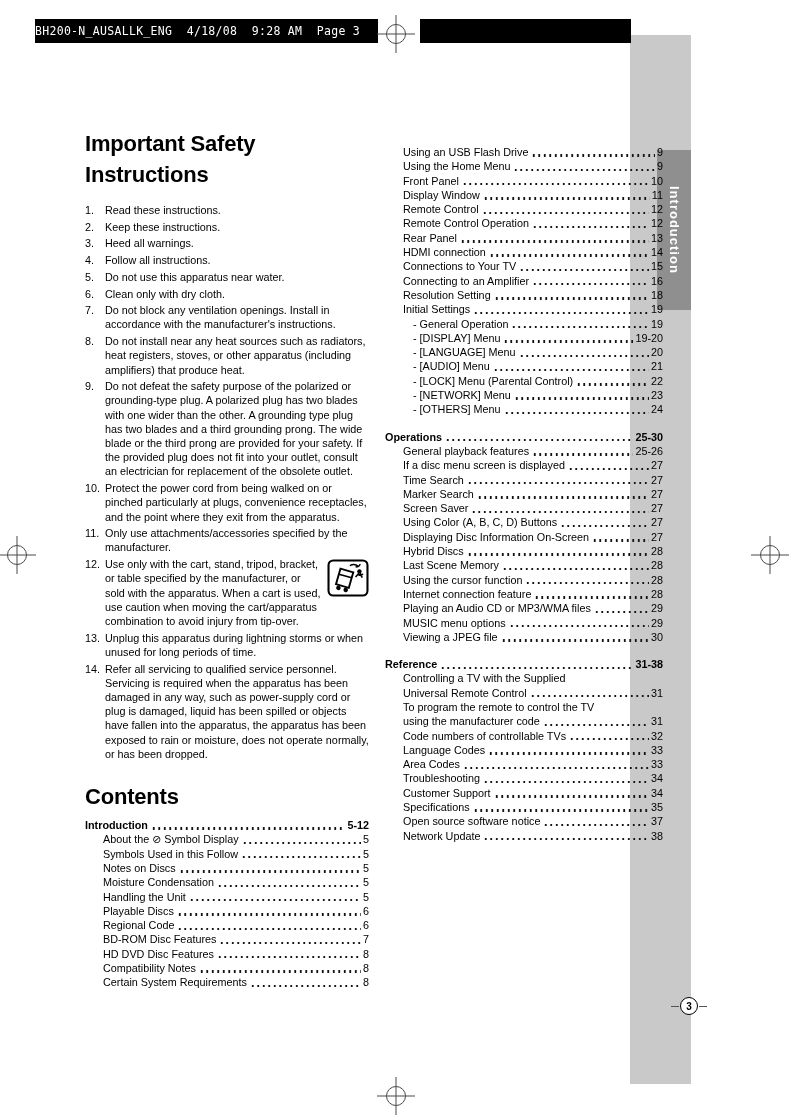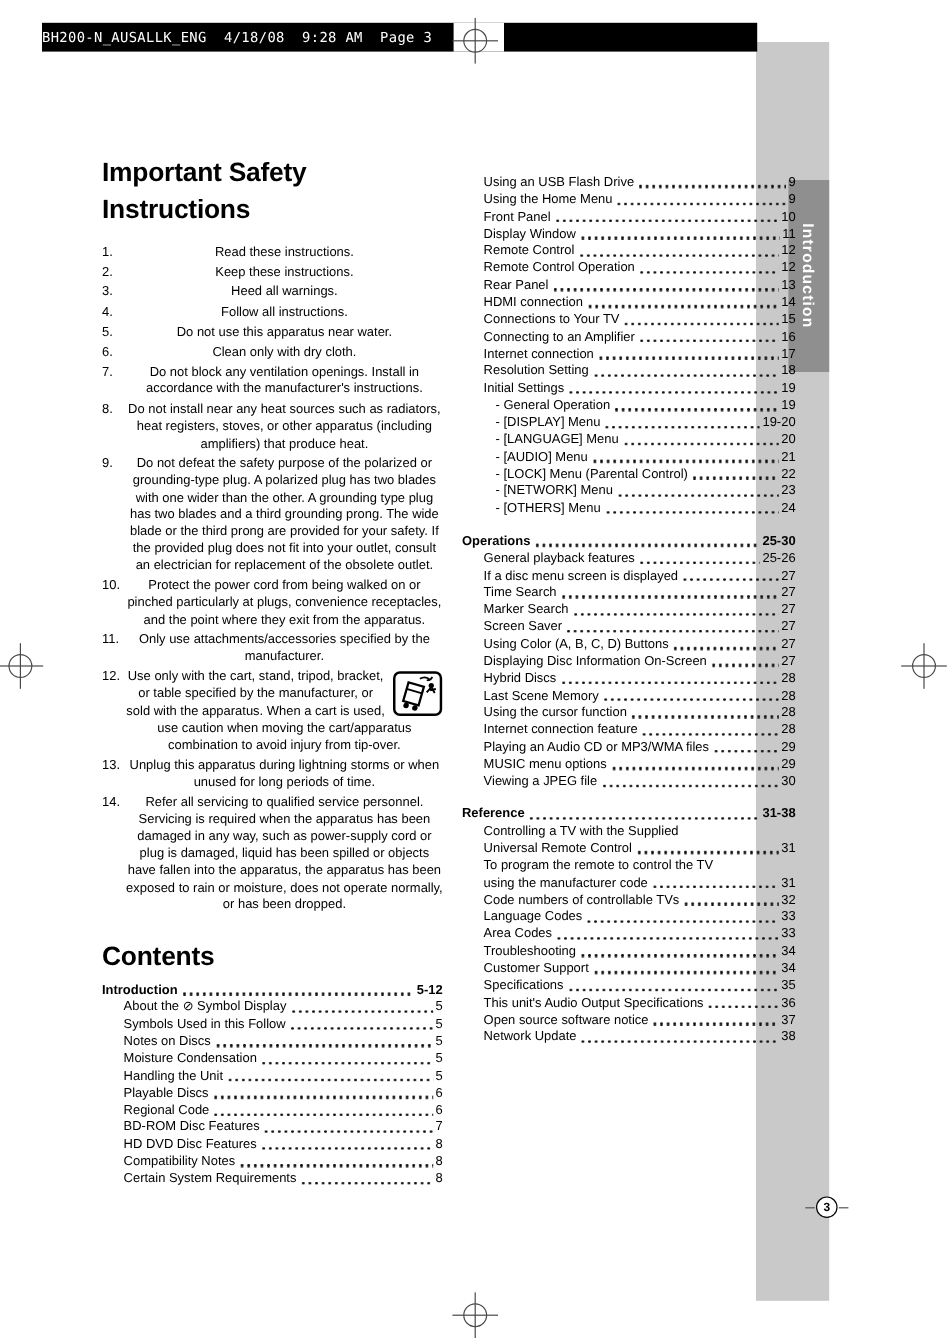--- a/index.html
+++ b/index.html
@@ -85,21 +85,21 @@
     font-size:22px; font-weight:bold; line-height:31px;
     margin:0 0 13px 0; letter-spacing:-0.2px;
   }
   .contents-title { margin-top:20px; margin-bottom:6px; }
 
   
   .safety-item {
     display:flex; font-size:10.8px; line-height:14.2px; margin-bottom:2.5px;
   }
   .safety-num { width:20px; flex-shrink:0; }
-  .safety-text { flex:1;text-align:center; }
+  .safety-text { flex:1; }
   .cart-icon { float:right; margin:2px 0 2px 6px; line-height:0; }
 
   
   .toc-row {
     display:flex; align-items:flex-end;
     font-size:10.8px; line-height:14.3px;
   }
   .toc-row.bold { font-weight:bold; }
   .toc-row.lvl1 { padding-left:18px; }
   .toc-row.lvl2 { padding-left:28px; }
@@ -327,25 +327,20 @@
           <span class="toc-label">Connections to Your TV</span>
           <span class="toc-leader"></span>
           <span class="toc-page">15</span>
         </div>
         <div class="toc-row lvl1">
           <span class="toc-label">Connecting to an Amplifier</span>
           <span class="toc-leader"></span>
           <span class="toc-page">16</span>
         </div>
         <div class="toc-row lvl1">
-          <span class="toc-label">Internet connection</span>
-          <span class="toc-leader"></span>
-          <span class="toc-page">17</span>
-        </div>
-        <div class="toc-row lvl1">
           <span class="toc-label">Resolution Setting</span>
           <span class="toc-leader"></span>
           <span class="toc-page">18</span>
         </div>
         <div class="toc-row lvl1">
           <span class="toc-label">Initial Settings</span>
           <span class="toc-leader"></span>
           <span class="toc-page">19</span>
         </div>
         <div class="toc-row lvl2">
@@ -503,25 +498,20 @@
           <span class="toc-label">Customer Support</span>
           <span class="toc-leader"></span>
           <span class="toc-page">34</span>
         </div>
         <div class="toc-row lvl1">
           <span class="toc-label">Specifications</span>
           <span class="toc-leader"></span>
           <span class="toc-page">35</span>
         </div>
         <div class="toc-row lvl1">
-          <span class="toc-label">This unit's Audio Output Specifications</span>
-          <span class="toc-leader"></span>
-          <span class="toc-page">36</span>
-        </div>
-        <div class="toc-row lvl1">
           <span class="toc-label">Open source software notice</span>
           <span class="toc-leader"></span>
           <span class="toc-page">37</span>
         </div>
         <div class="toc-row lvl1">
           <span class="toc-label">Network Update</span>
           <span class="toc-leader"></span>
           <span class="toc-page">38</span>
         </div>
       </div>

